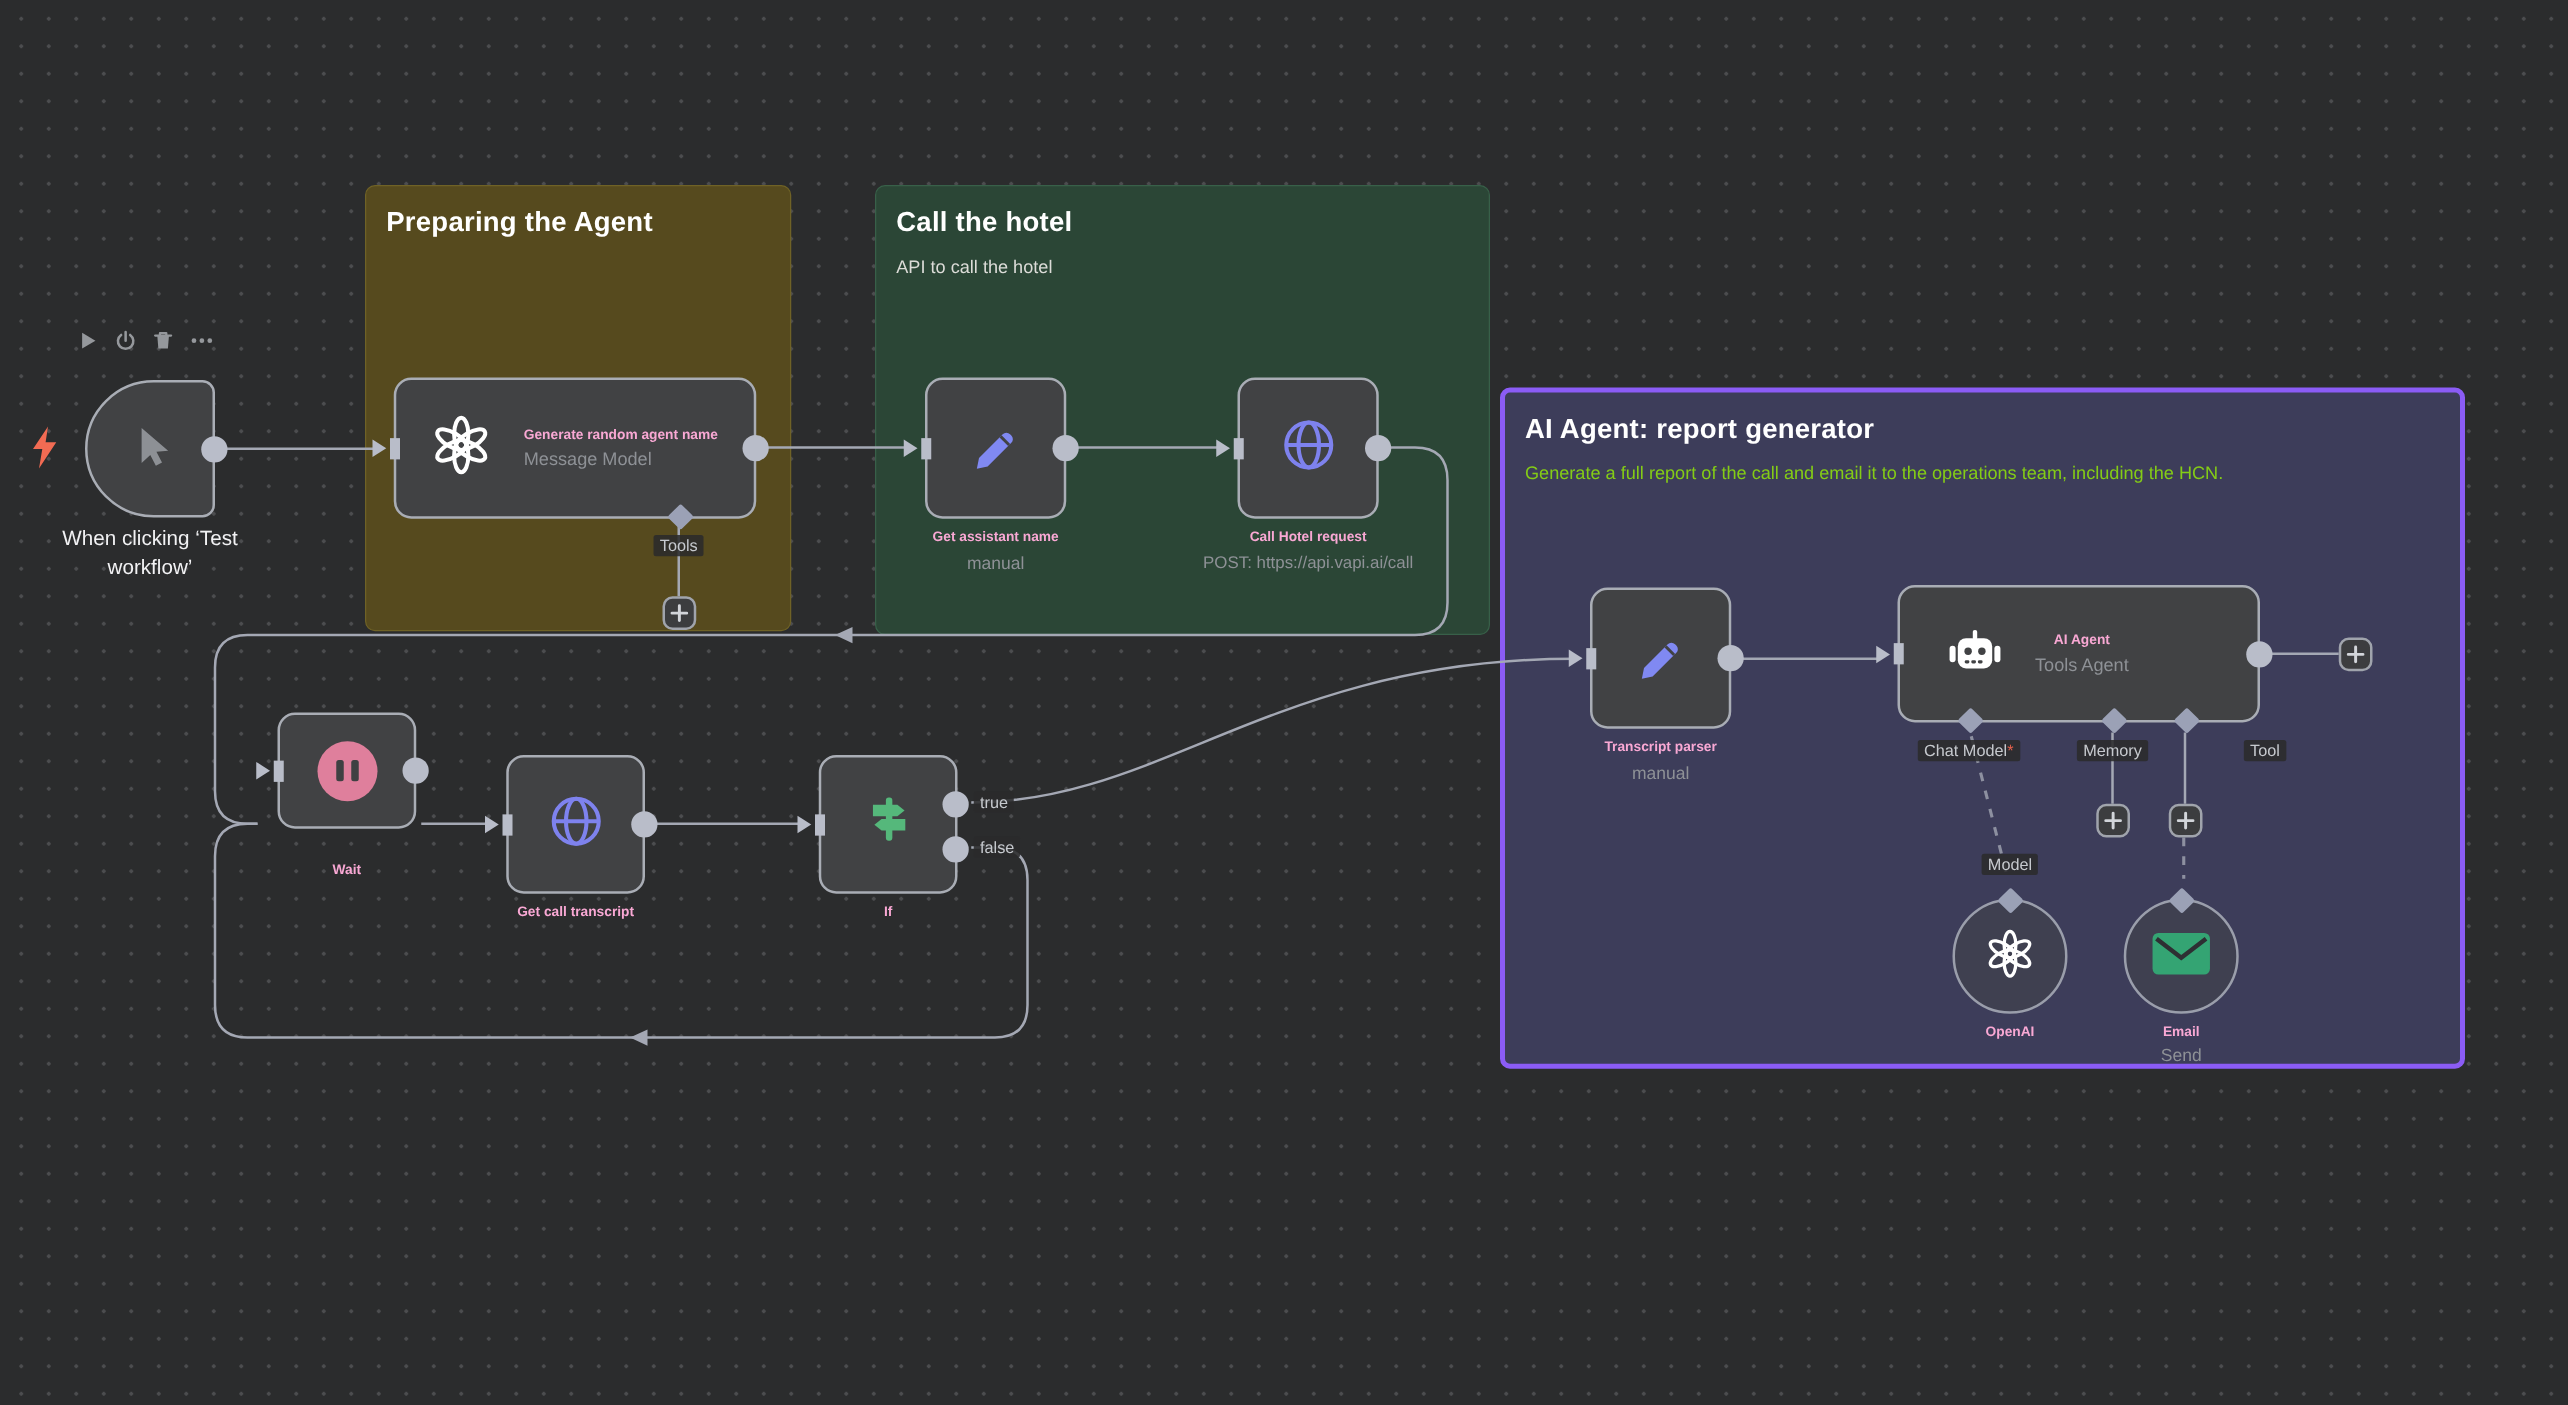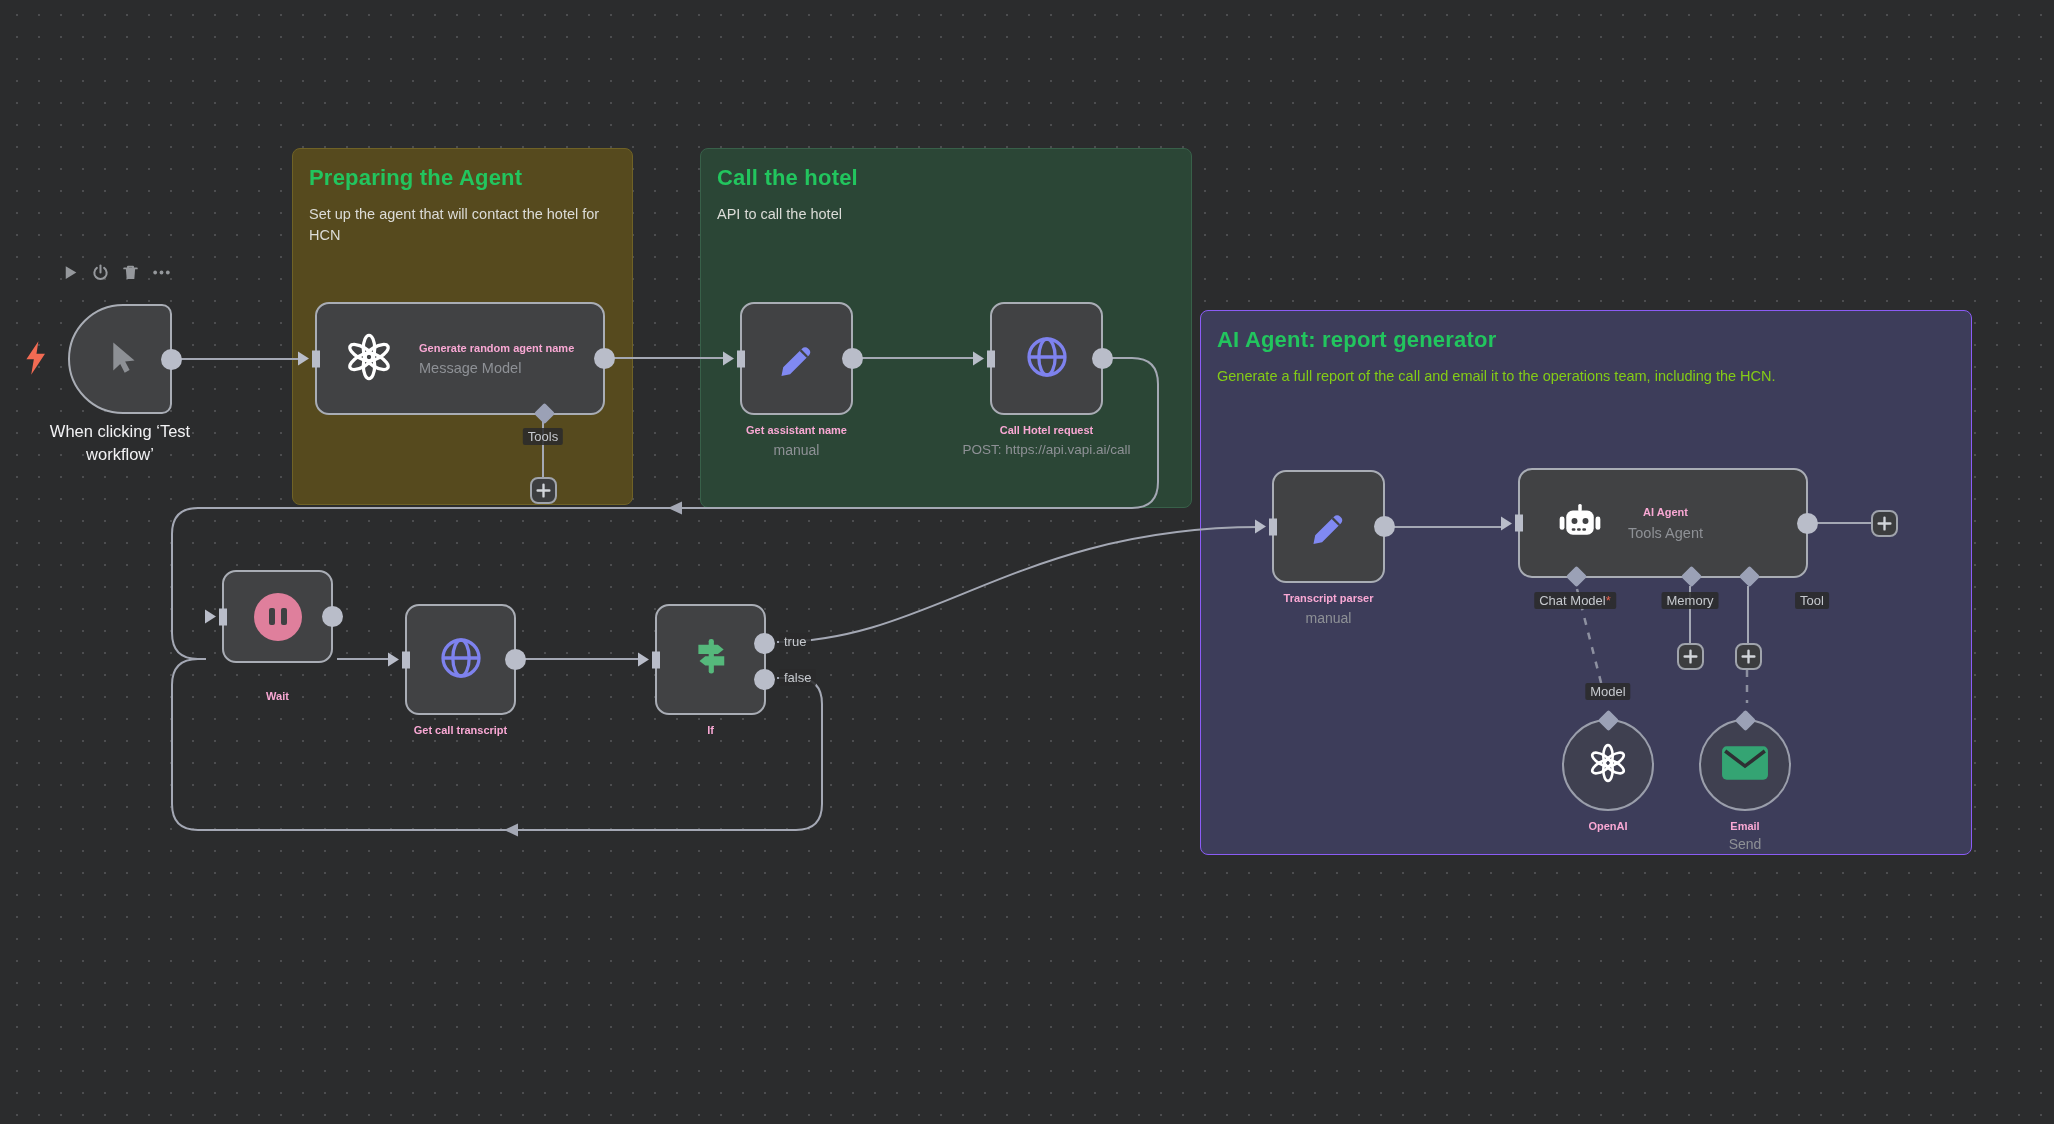--- a/index.html
+++ b/index.html
@@ -11,22 +11,22 @@
     background-image:radial-gradient(circle,#4c4d4f 1.3px,transparent 1.5px);
     background-size:22px 22px;
     background-position:6px 4px;
   }
   .abs { position:absolute; }
 
   
   .group { position:absolute; border-radius:8px; padding:16px 16px; z-index:0; }
   .group.yellow { background:#564a1e; border:1px solid #6f6226; }
   .group.green  { background:#2b4636; border:1px solid #386049; }
-  .group.purple { background:#3d3d5a; border:1px solid #8b5cf6; }
-  .gtitle { font-size:22px; font-weight:700; color:#22c55e; letter-spacing:.2px; }
+  .group.purple { background:#3d3d5a; border:4px solid #8b5cf6; }
+  .gtitle { font-size:22px; font-weight:700; color:#ffffff; letter-spacing:.2px; }
   .gsub   { font-size:14.5px; color:#dcdcd8; margin-top:13px; line-height:1.45; }
   .group.purple .gsub { color:#84cc16; }
 
   
   svg.wires { position:absolute; left:0; top:0; z-index:1; pointer-events:none; }
   .wire { stroke:#a4a8b4; stroke-width:2; fill:none; }
   .wire.dash { stroke:#8d90a0; stroke-width:2.5; stroke-dasharray:7 8; }
   .warrow { fill:#a4a8b4; }
 
   
@@ -80,21 +80,20 @@
   .cnode-label { position:absolute; left:50%; transform:translateX(-50%); top:98px; text-align:center; width:160px; }
 
   .pause-circle { width:48px; height:48px; border-radius:50%; background:#df7f9c; display:flex; align-items:center; justify-content:center; gap:6px; }
   .pause-circle i { display:block; width:6px; height:17px; background:#3f4042; border-radius:2px; }
 </style>
 </head>
 <body>
 
 <div class="group yellow" style="left:292px; top:148px; width:341px; height:357px;">
   <div class="gtitle">Preparing the Agent</div>
-  <div class="gsub" style="width:302px;">Set up the agent that will contact the hotel for HCN</div>
 </div>
 
 <div class="group green" style="left:700px; top:148px; width:492px; height:360px;">
   <div class="gtitle">Call the hotel</div>
   <div class="gsub">API to call the hotel</div>
 </div>
 
 <div class="group purple" style="left:1200px; top:310px; width:772px; height:545px;">
   <div class="gtitle">AI Agent: report generator</div>
   <div class="gsub">Generate a full report of the call and email it to the operations team, including the HCN.</div>

